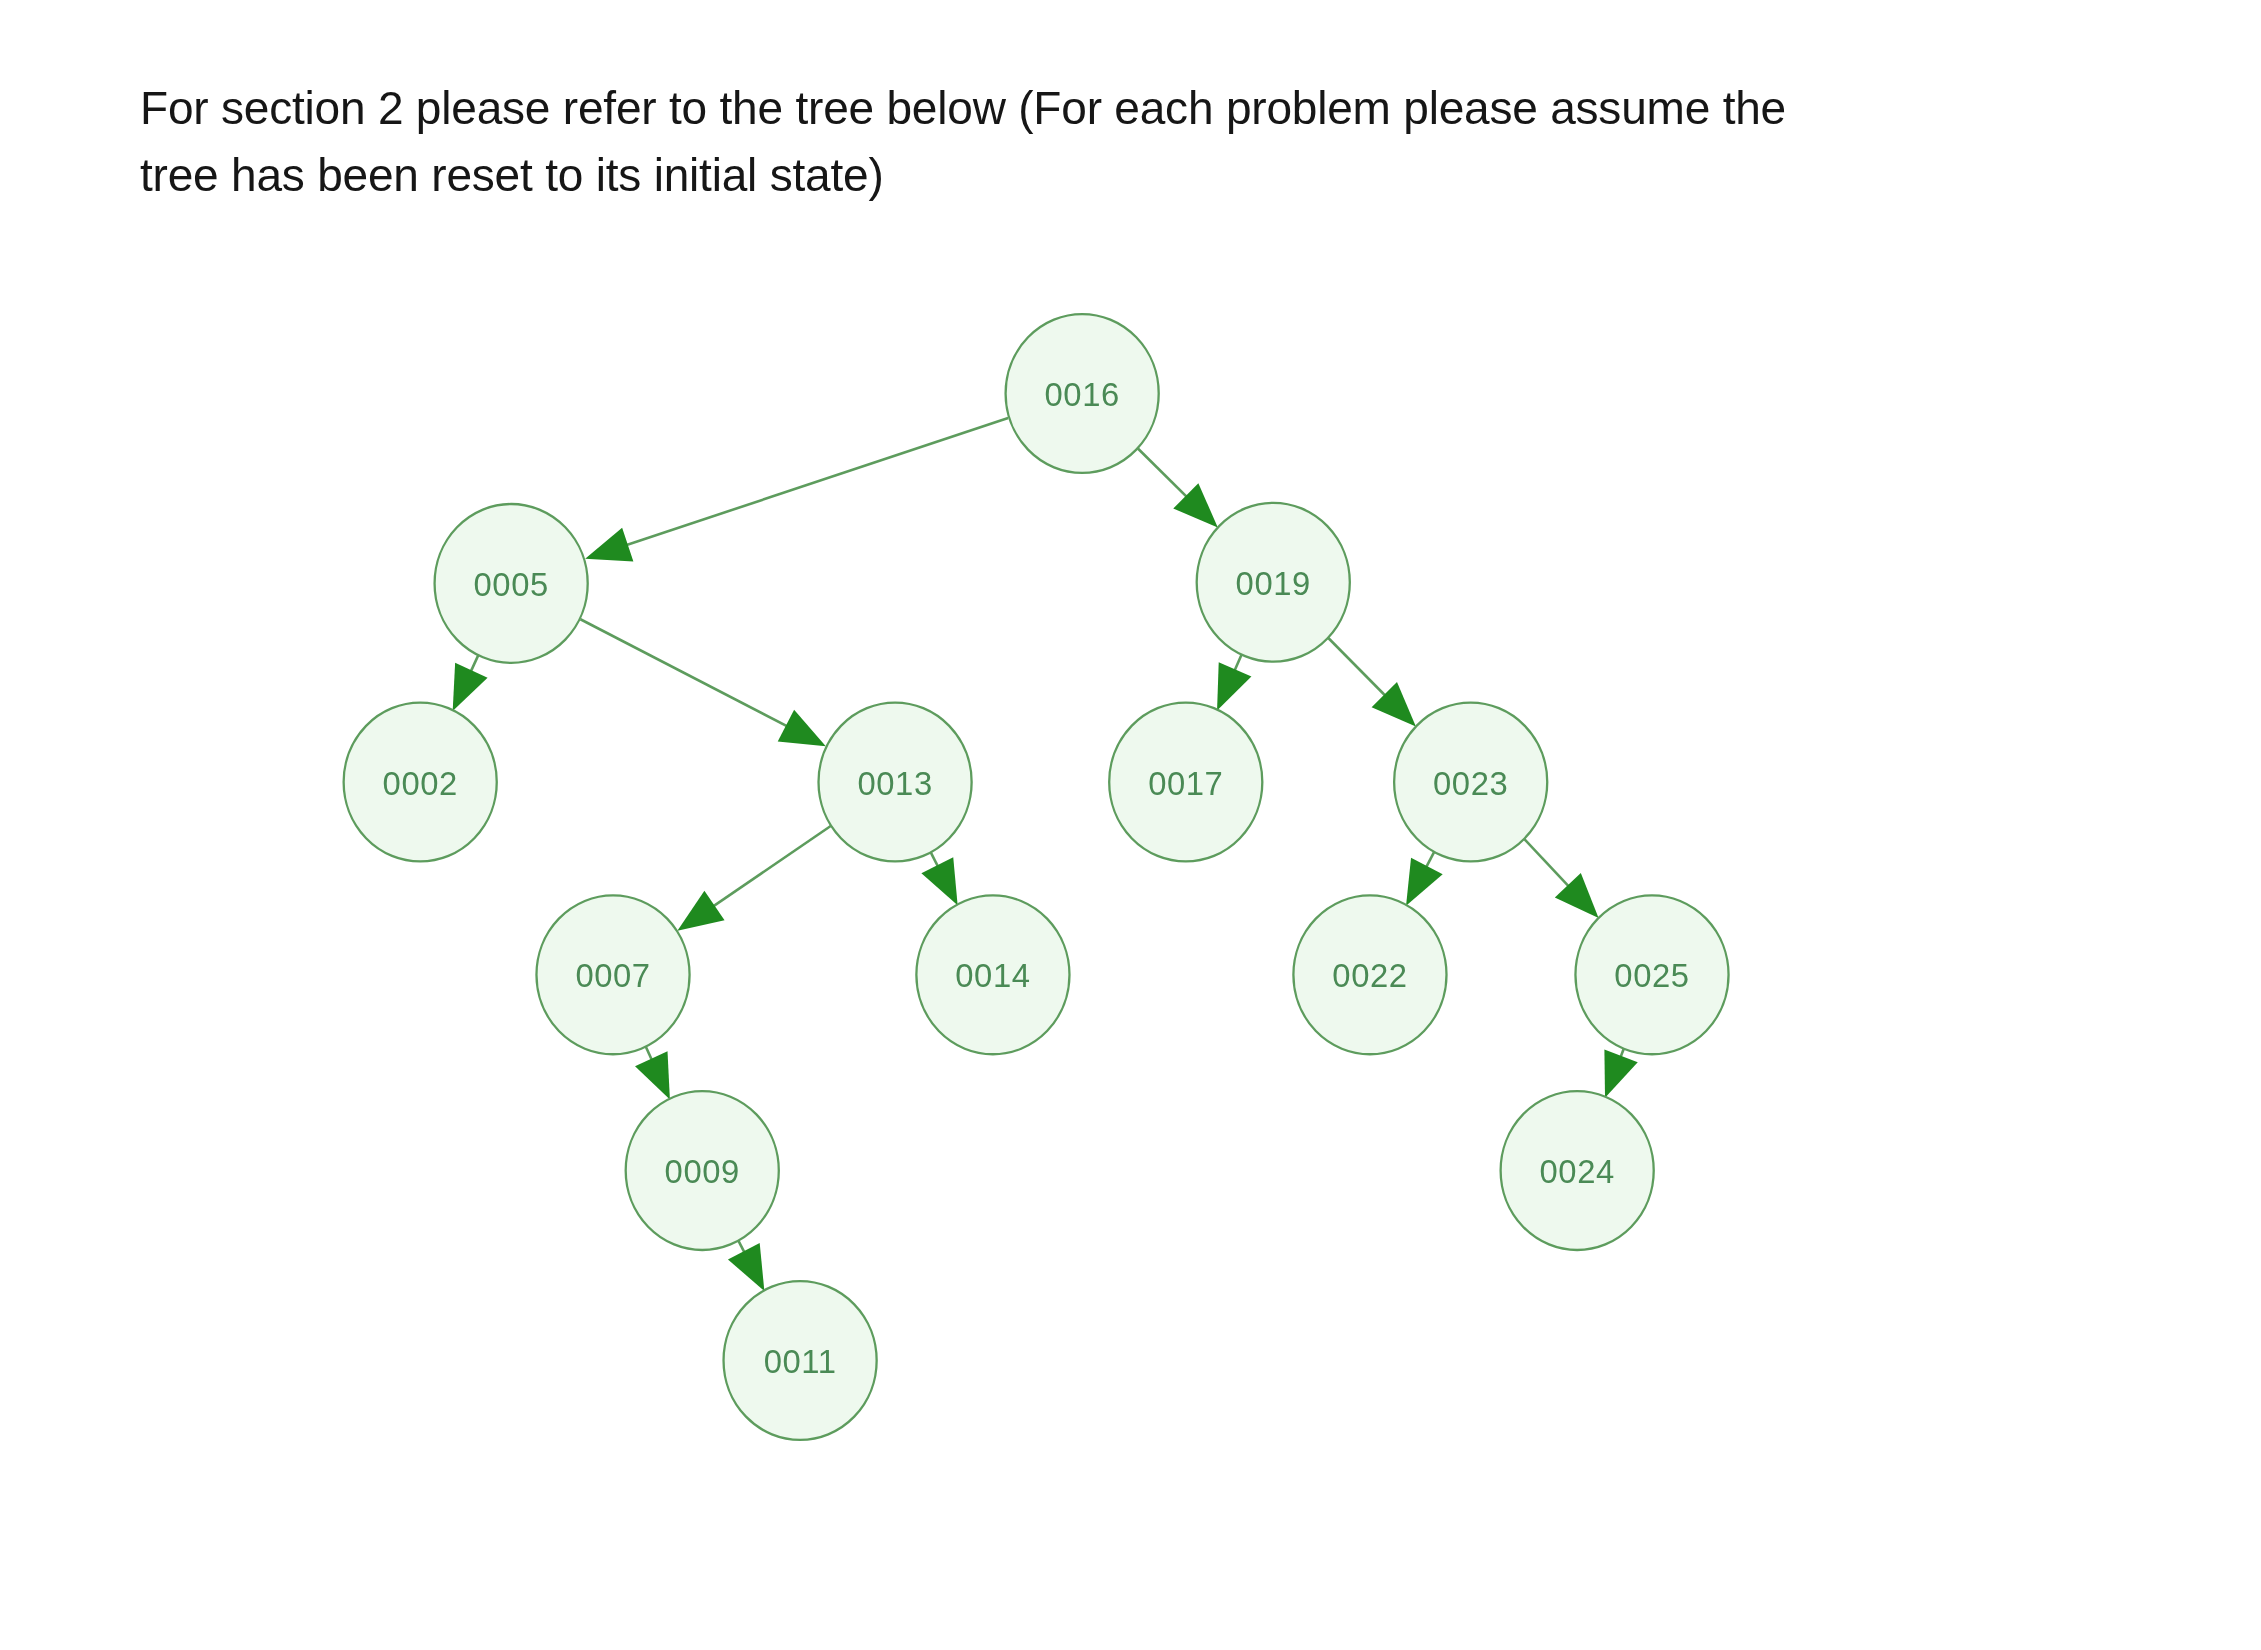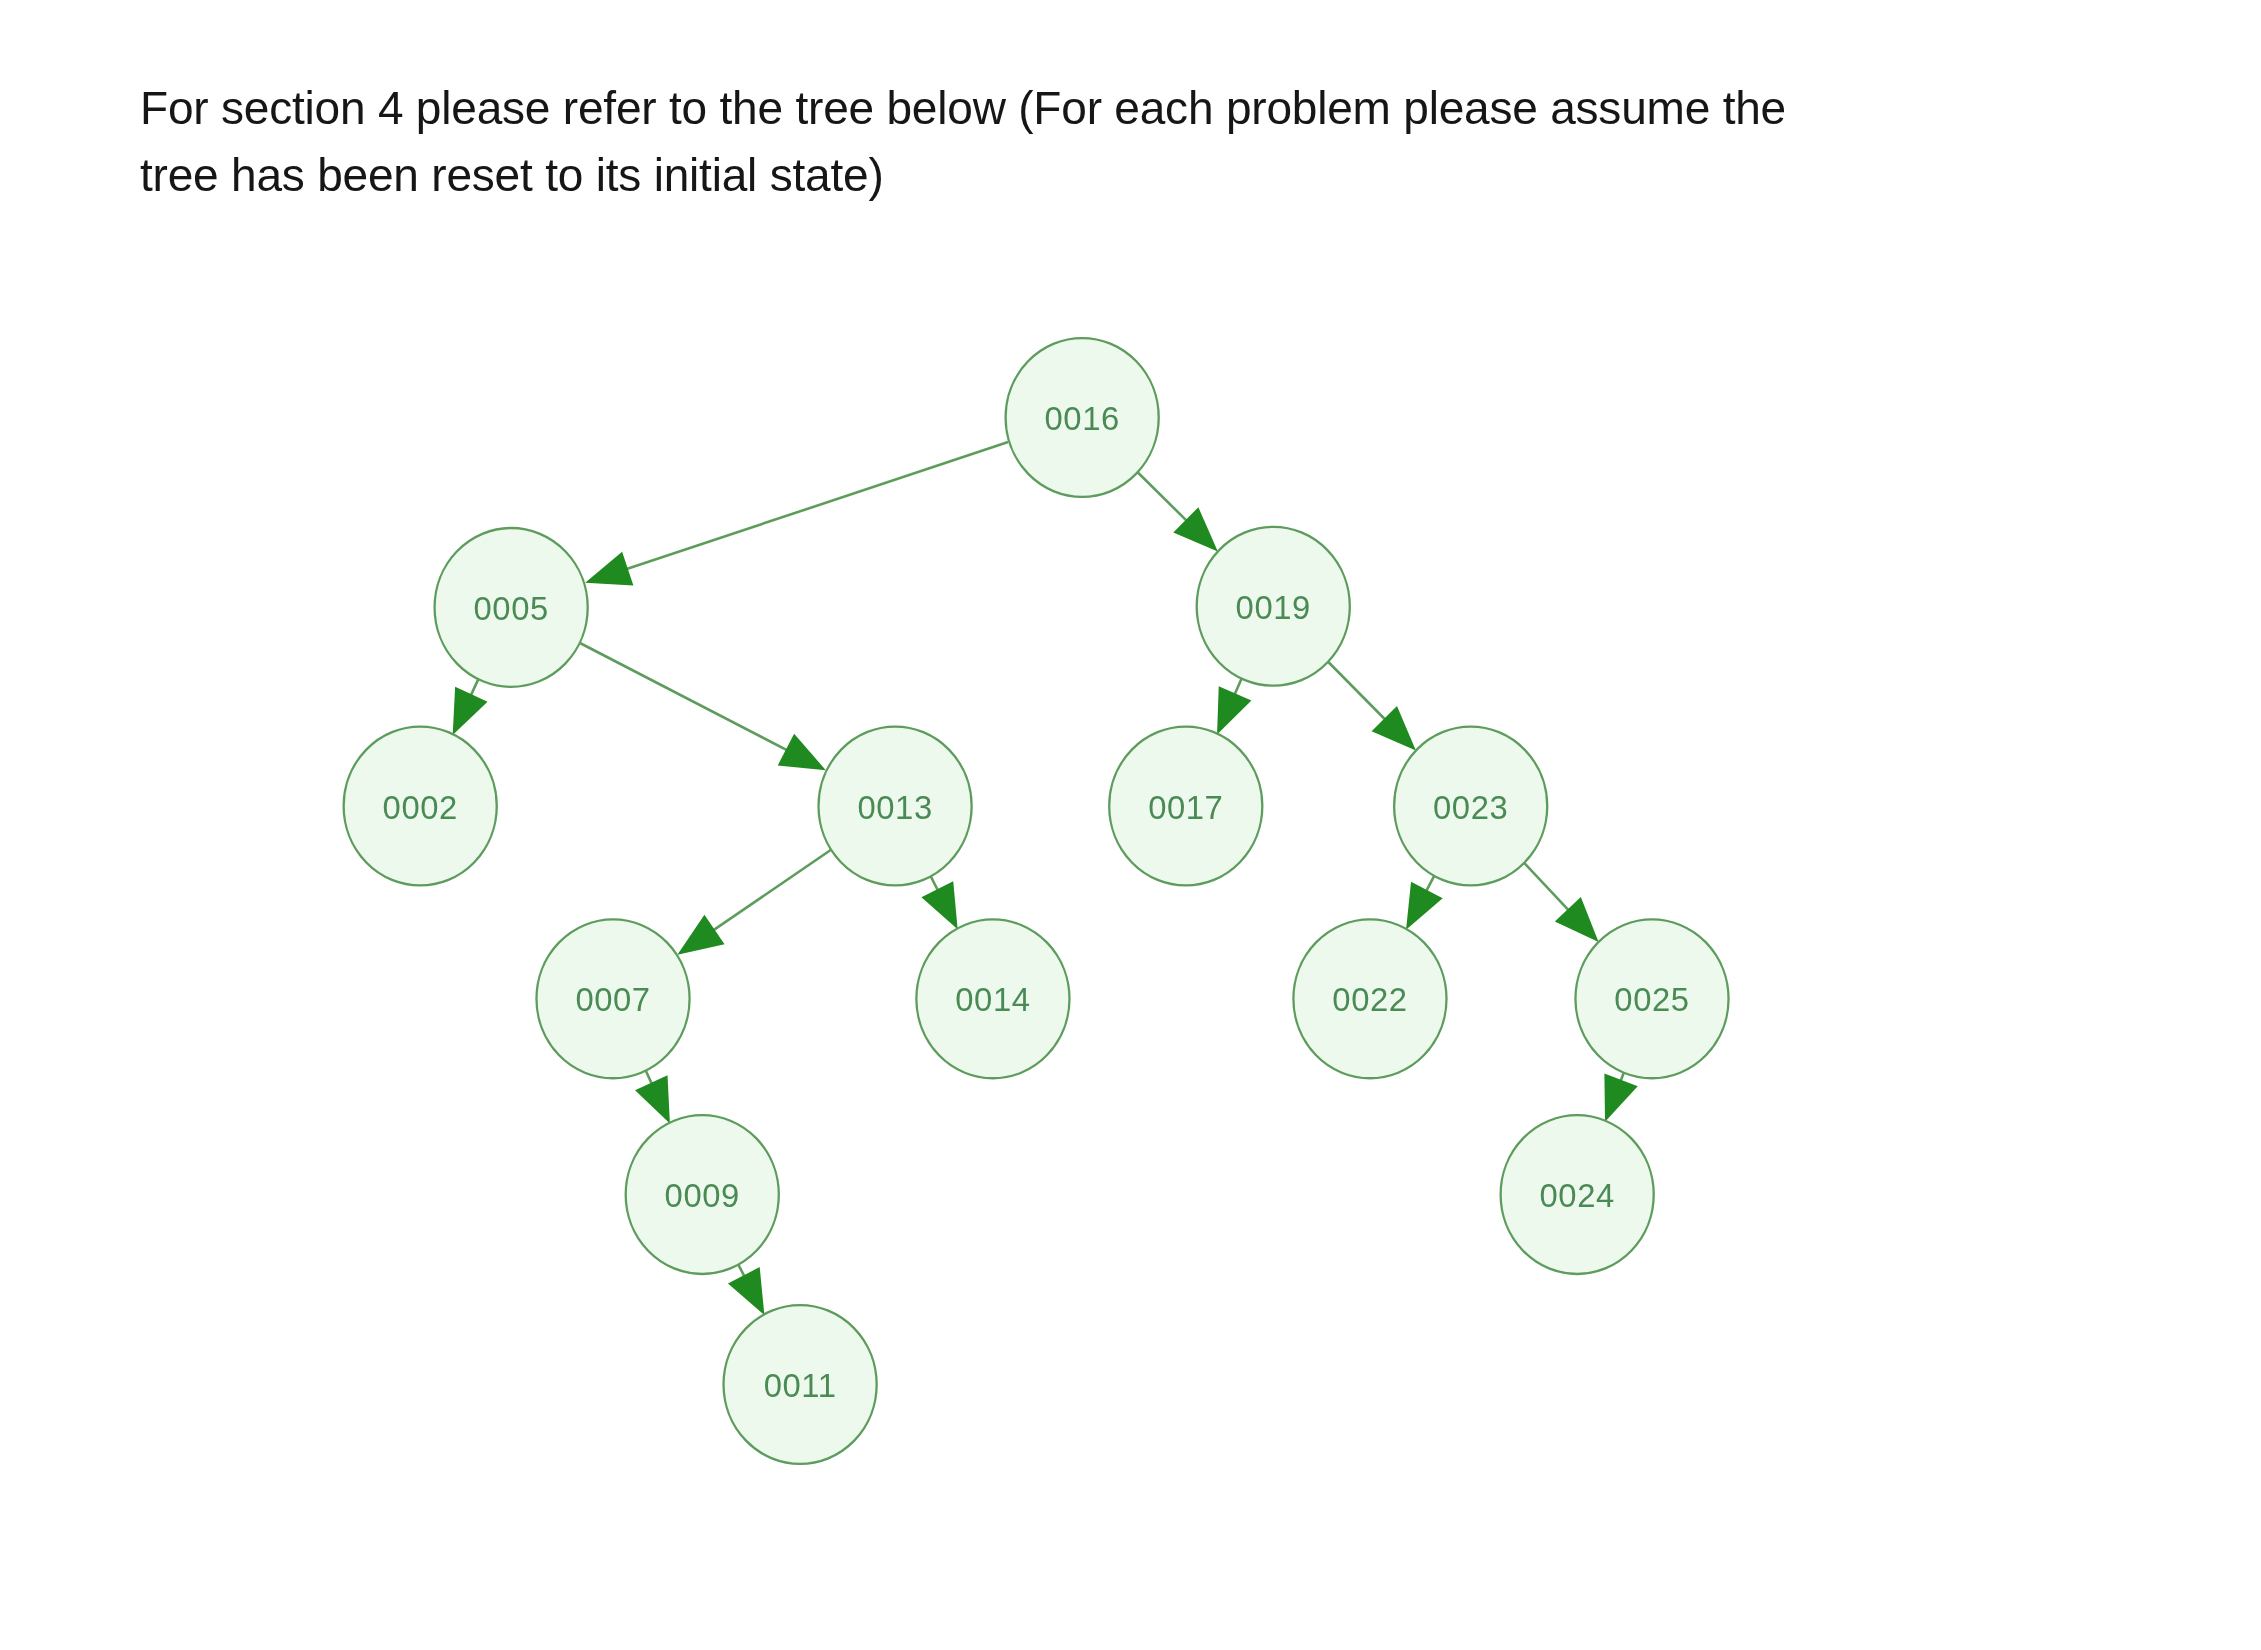--- a/index.html
+++ b/index.html
@@ -33,21 +33,21 @@
     font-family: "Liberation Sans", sans-serif;
     letter-spacing: -0.2px;
     white-space: pre-wrap;
     font-weight: 400;
   }
 
   
   #tree-figure {
     position: absolute;
     left: 0;
-    top: 256px;
+    top: 232px;
     width: 2261px;
     height: 1313px;
   }
   #tree-svg {
     position: absolute;
     left: 0;
     top: 0;
     width: 2261px;
     height: 1313px;
     display: block;
@@ -75,21 +75,21 @@
   .edge-arrow {
     fill: #1f8a1f;
     stroke: none;
   }
 </style>
 </head>
 <body>
 
 <div id="page">
 
-  <div class="prompt">For section 4 please refer to the tree below (For each problem please assume the
+  <div class="prompt">For section 2 please refer to the tree below (For each problem please assume the
 tree has been reset to its initial state)</div>
 
   <div id="tree-figure">
     <svg id="tree-svg" viewBox="0 0 3928 2280" xmlns="http://www.w3.org/2000/svg">
       <g id="edges-layer">
           <line x1="1751.4275147647" y1="322.7710888383559" x2="1057.279198272897" y2="553.6873634777661" class="edge-line"></line>
           <polygon points="1016.5724852353002,567.2289111616441 1080.799423201089,513.1928080495697 1100.3699583153182,572.0230226959802" class="edge-arrow"></polygon>
           <line x1="1976.3918832442141" y1="375.2305352533199" x2="2085.089948555219" y2="482.61898531961424" class="edge-line"></line>
           <polygon points="2115.608116755786,512.7694647466801 2038.3334784834494,480.00316681909106 2081.907597935153,435.897655666757" class="edge-arrow"></polygon>
           <line x1="831.5801763462379" y1="733.1951845604299" x2="804.2826312902669" y2="792.8005835750503" class="edge-line"></line>

